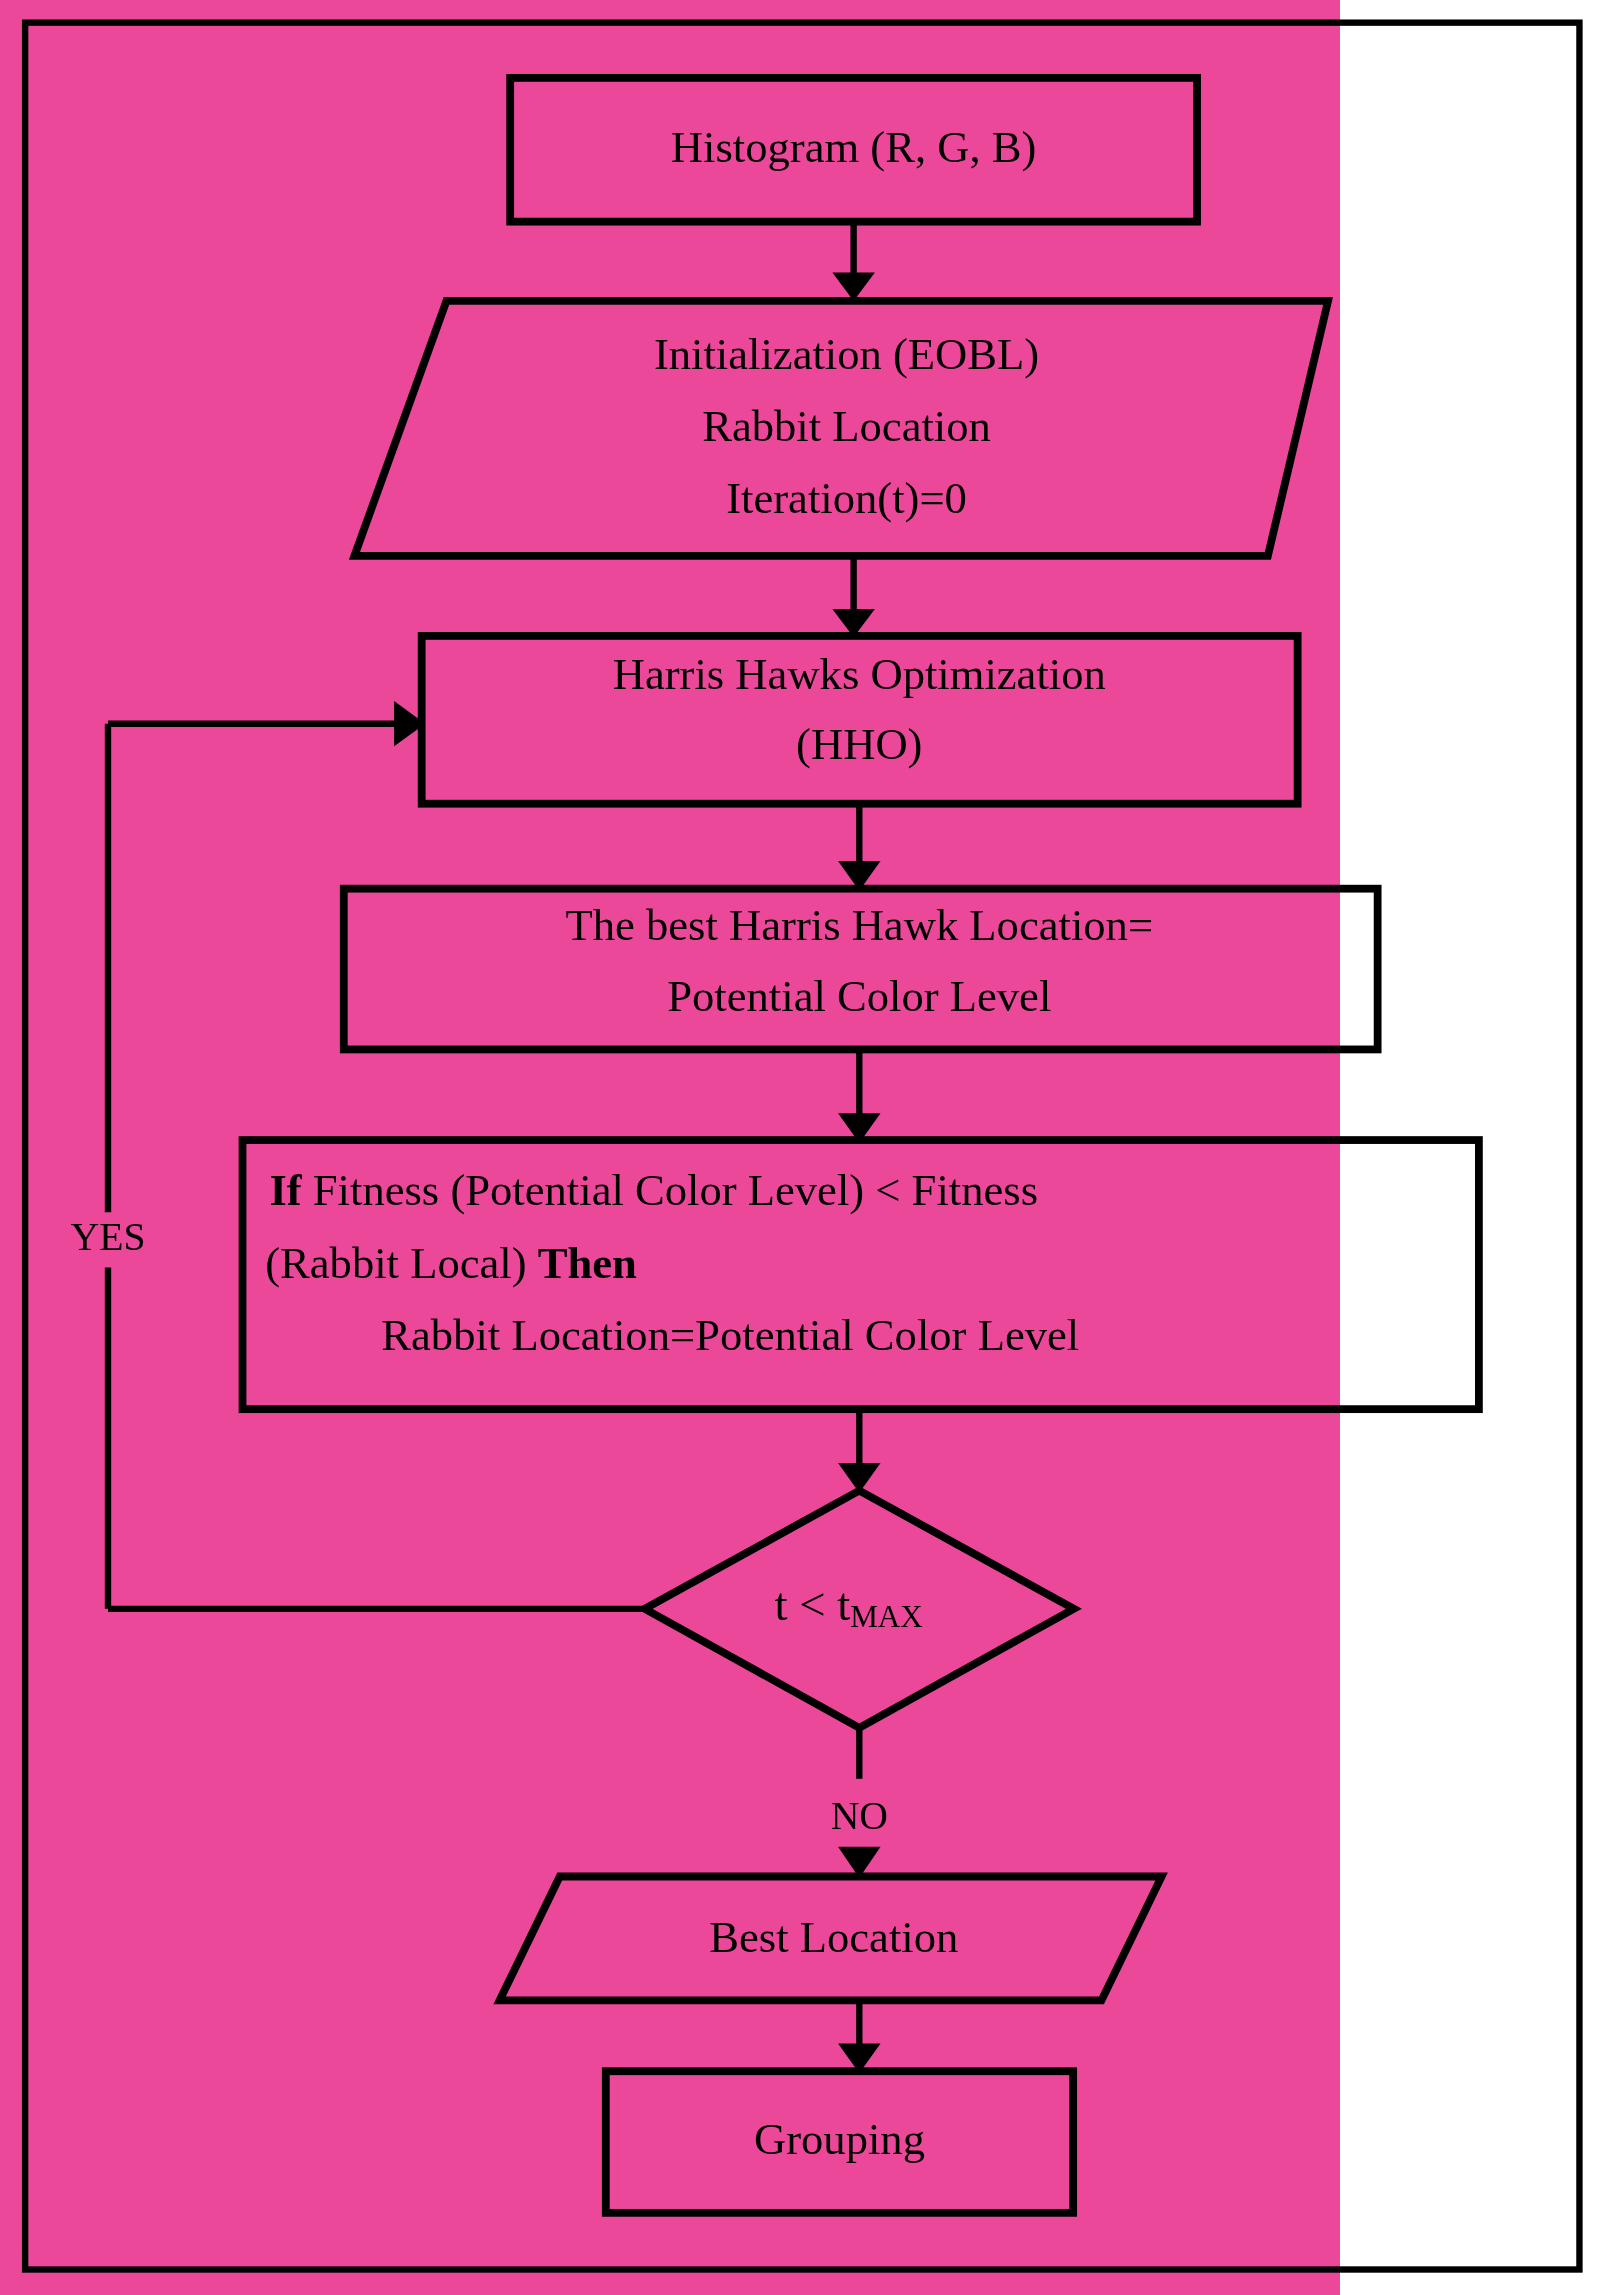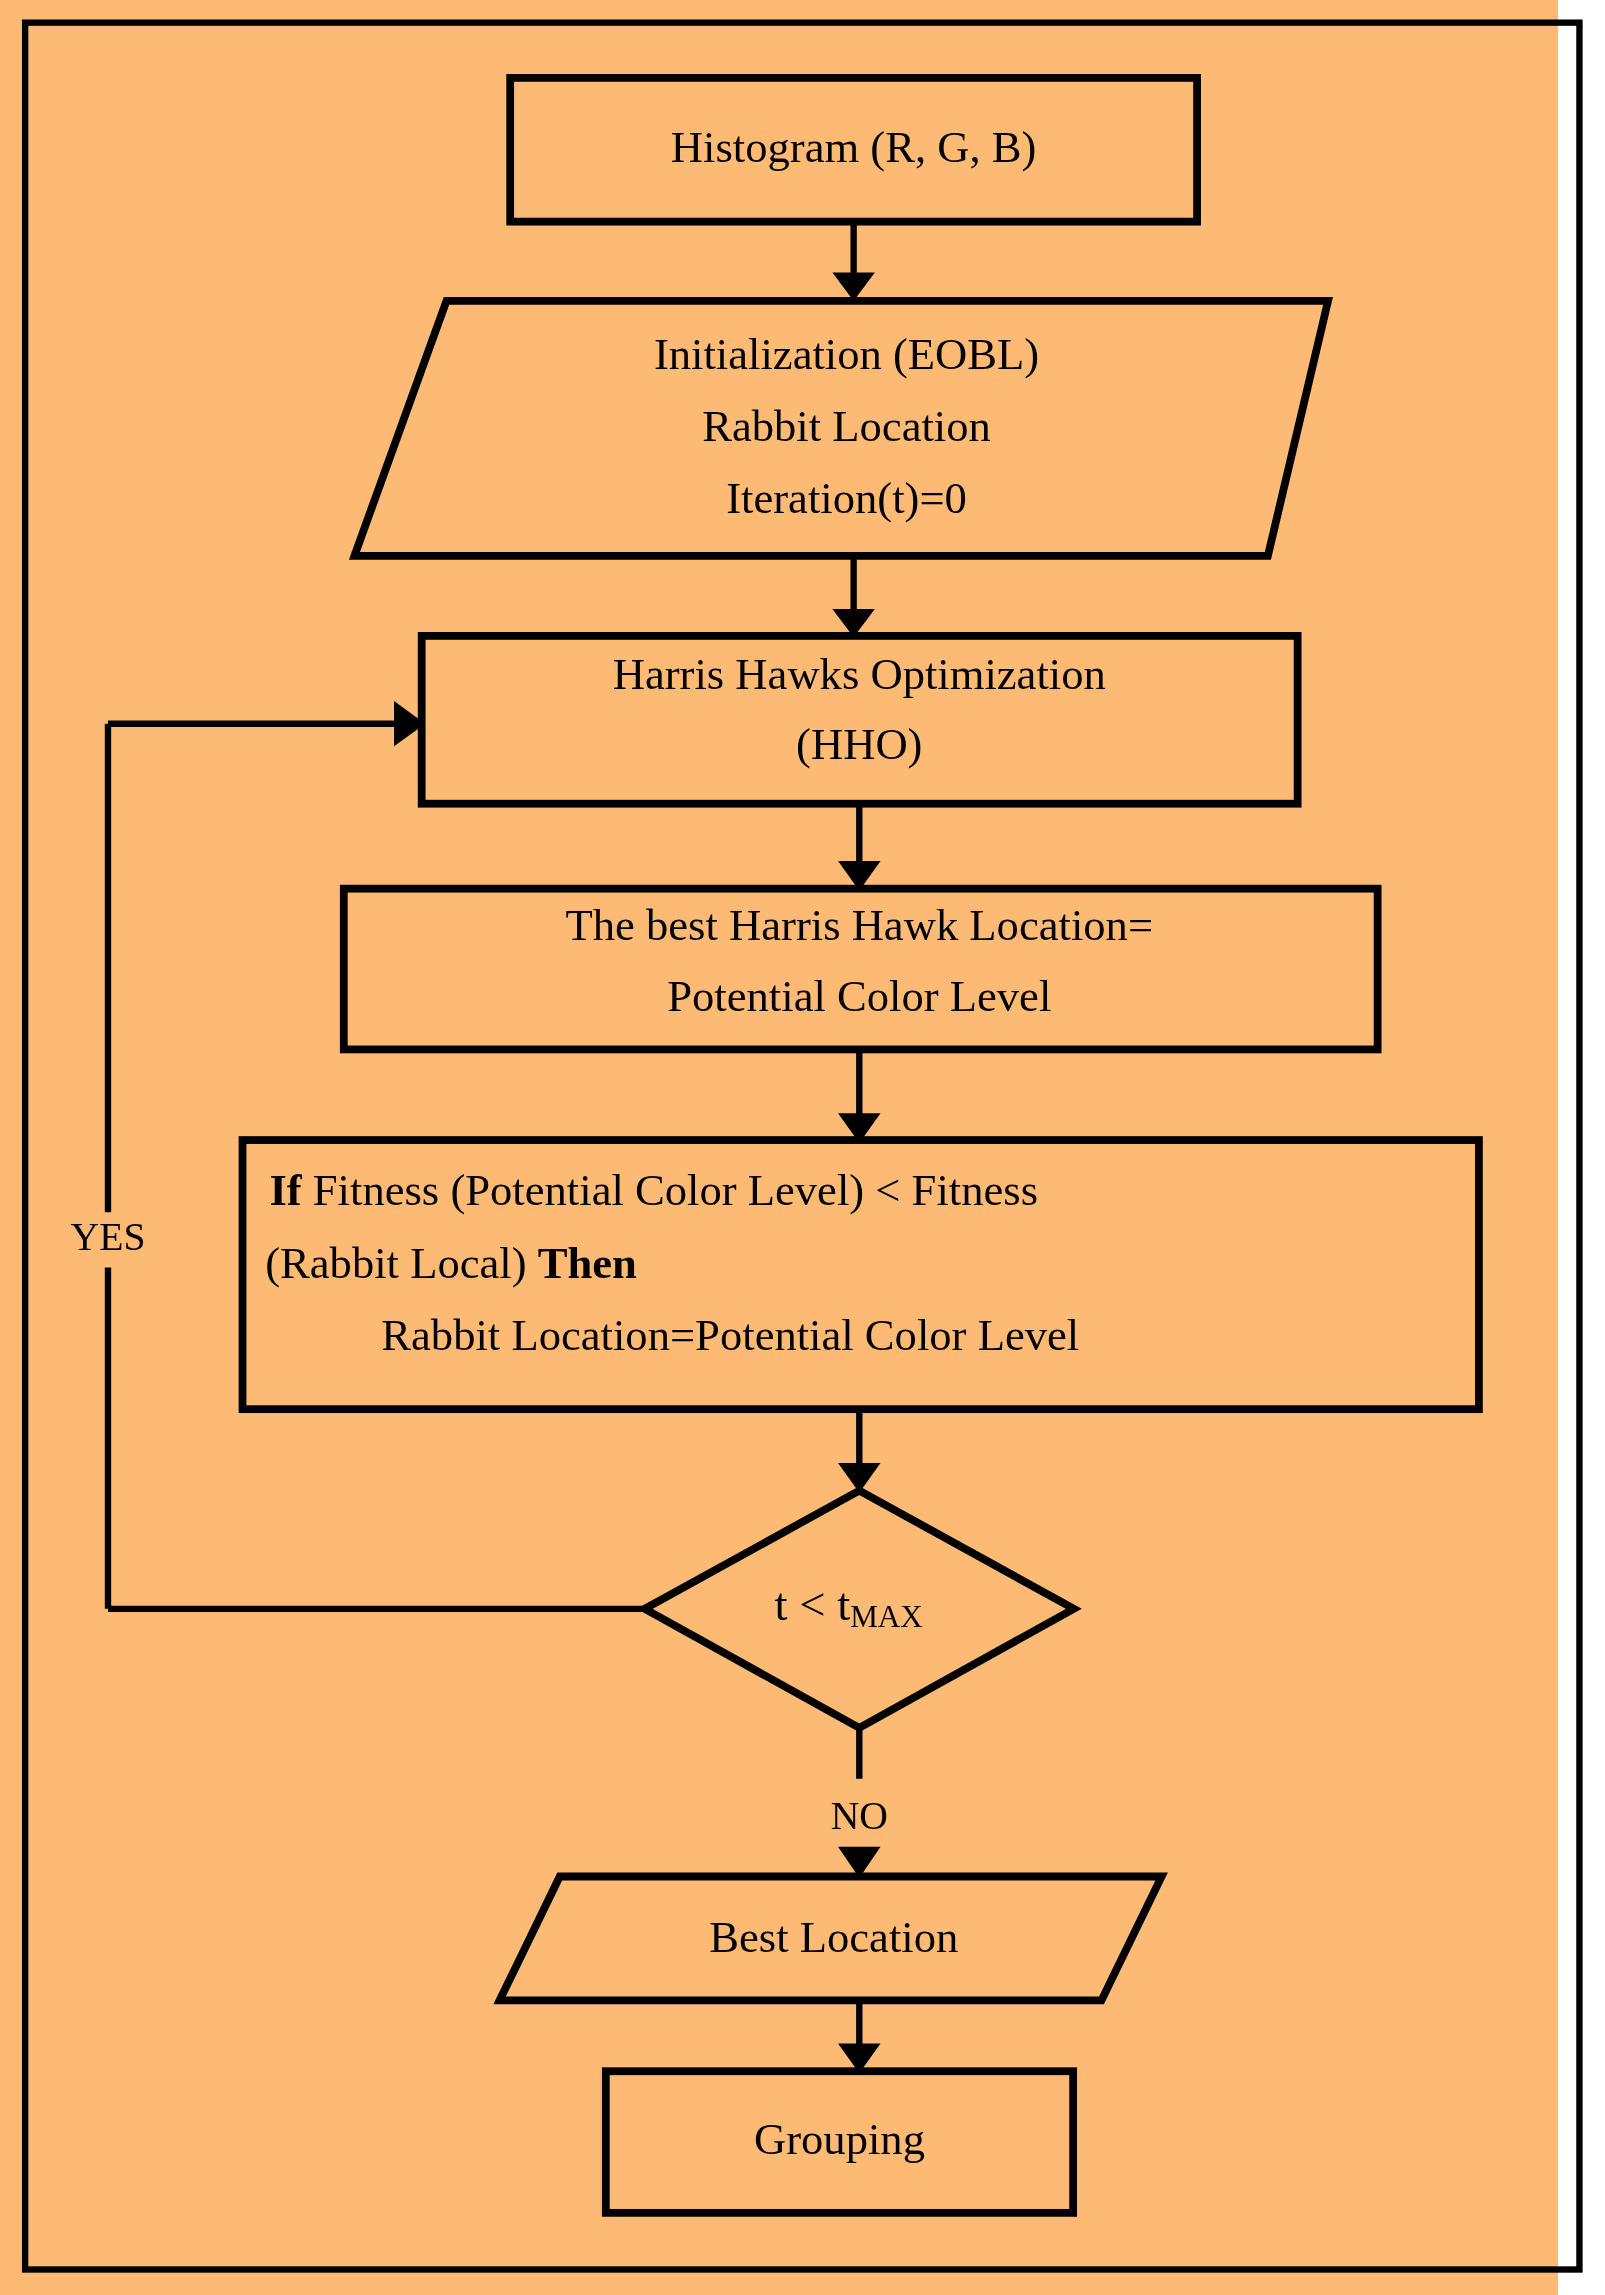--- a/index.html
+++ b/index.html
@@ -8,23 +8,24 @@
     background: #ffffff;
   }
   body {
     width: 1606px;
     height: 2295px;
     font-family: "Liberation Serif", "DejaVu Serif", serif;
     overflow: hidden;
   }
   #stage {
     position: relative;
-    width: 1558px;
+    width: 1302px;
     height: 2295px;
-    background: #fdba74;
+    background: #ec4899;
+    padding-left: 38px;
   }
   svg.flow {
     position: absolute;
     top: 0;
     left: 0;
     width: 1606px;
     height: 2295px;
   }
   .shape-fill { fill: #ffffff; }
   .stroke-thick { stroke: #000000; stroke-width: 11; fill: none; }

